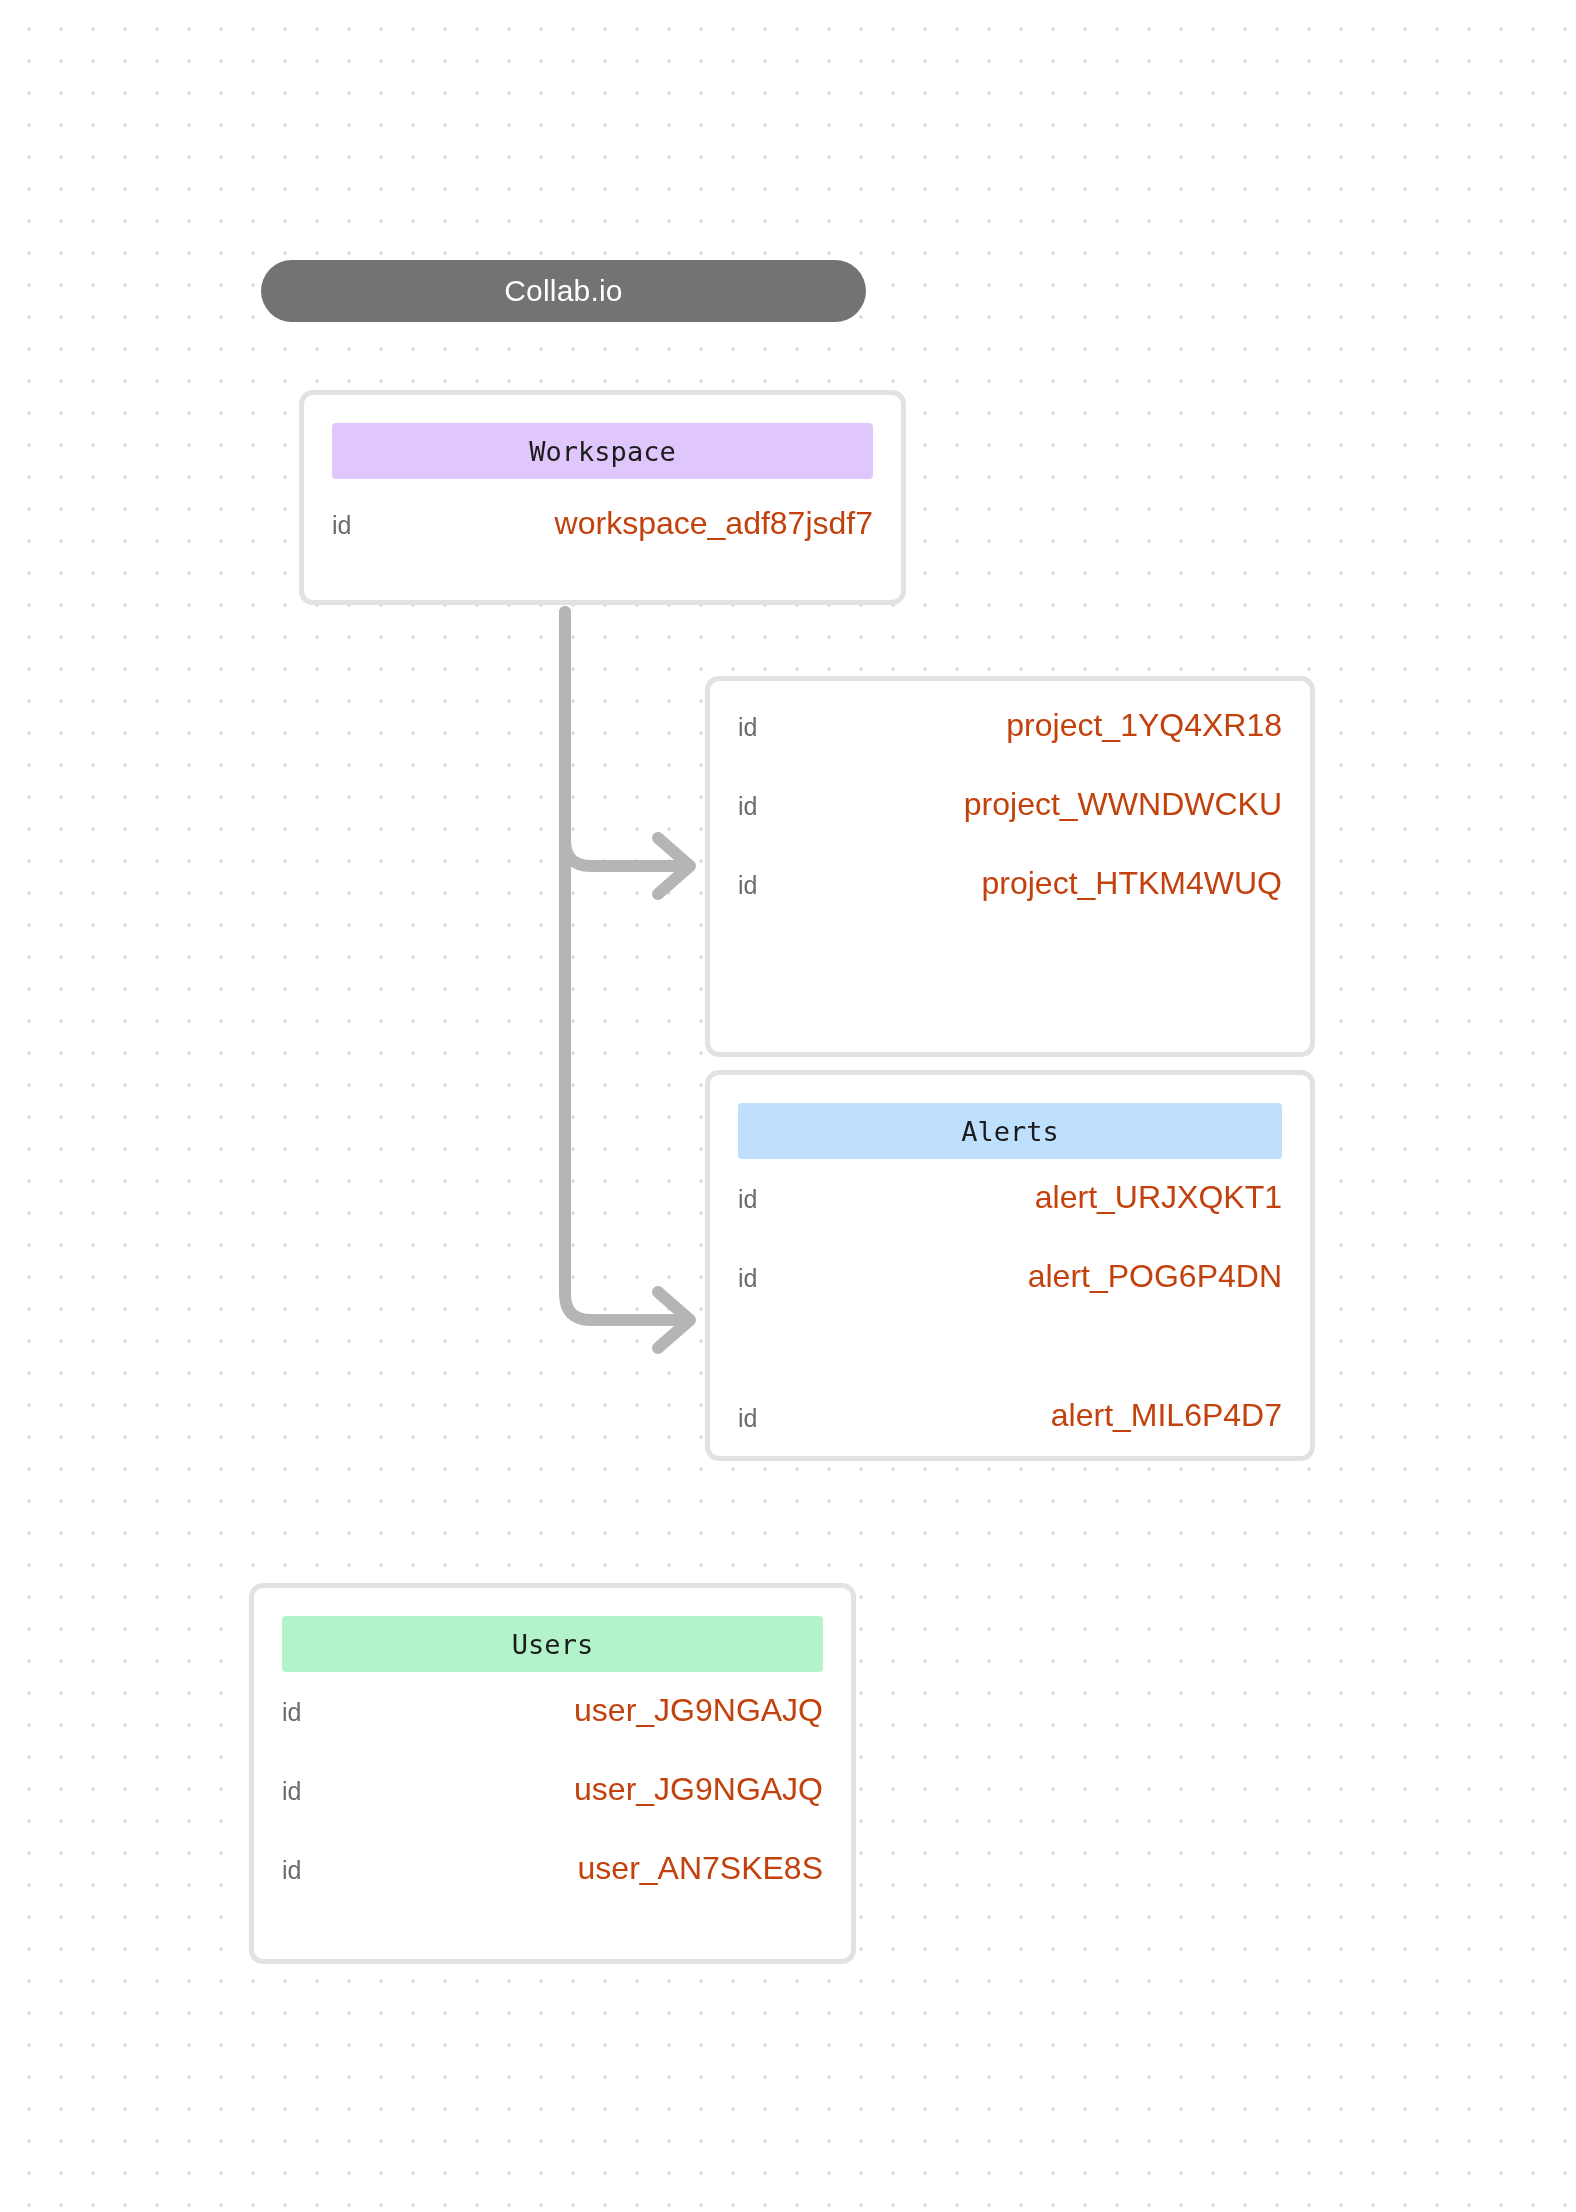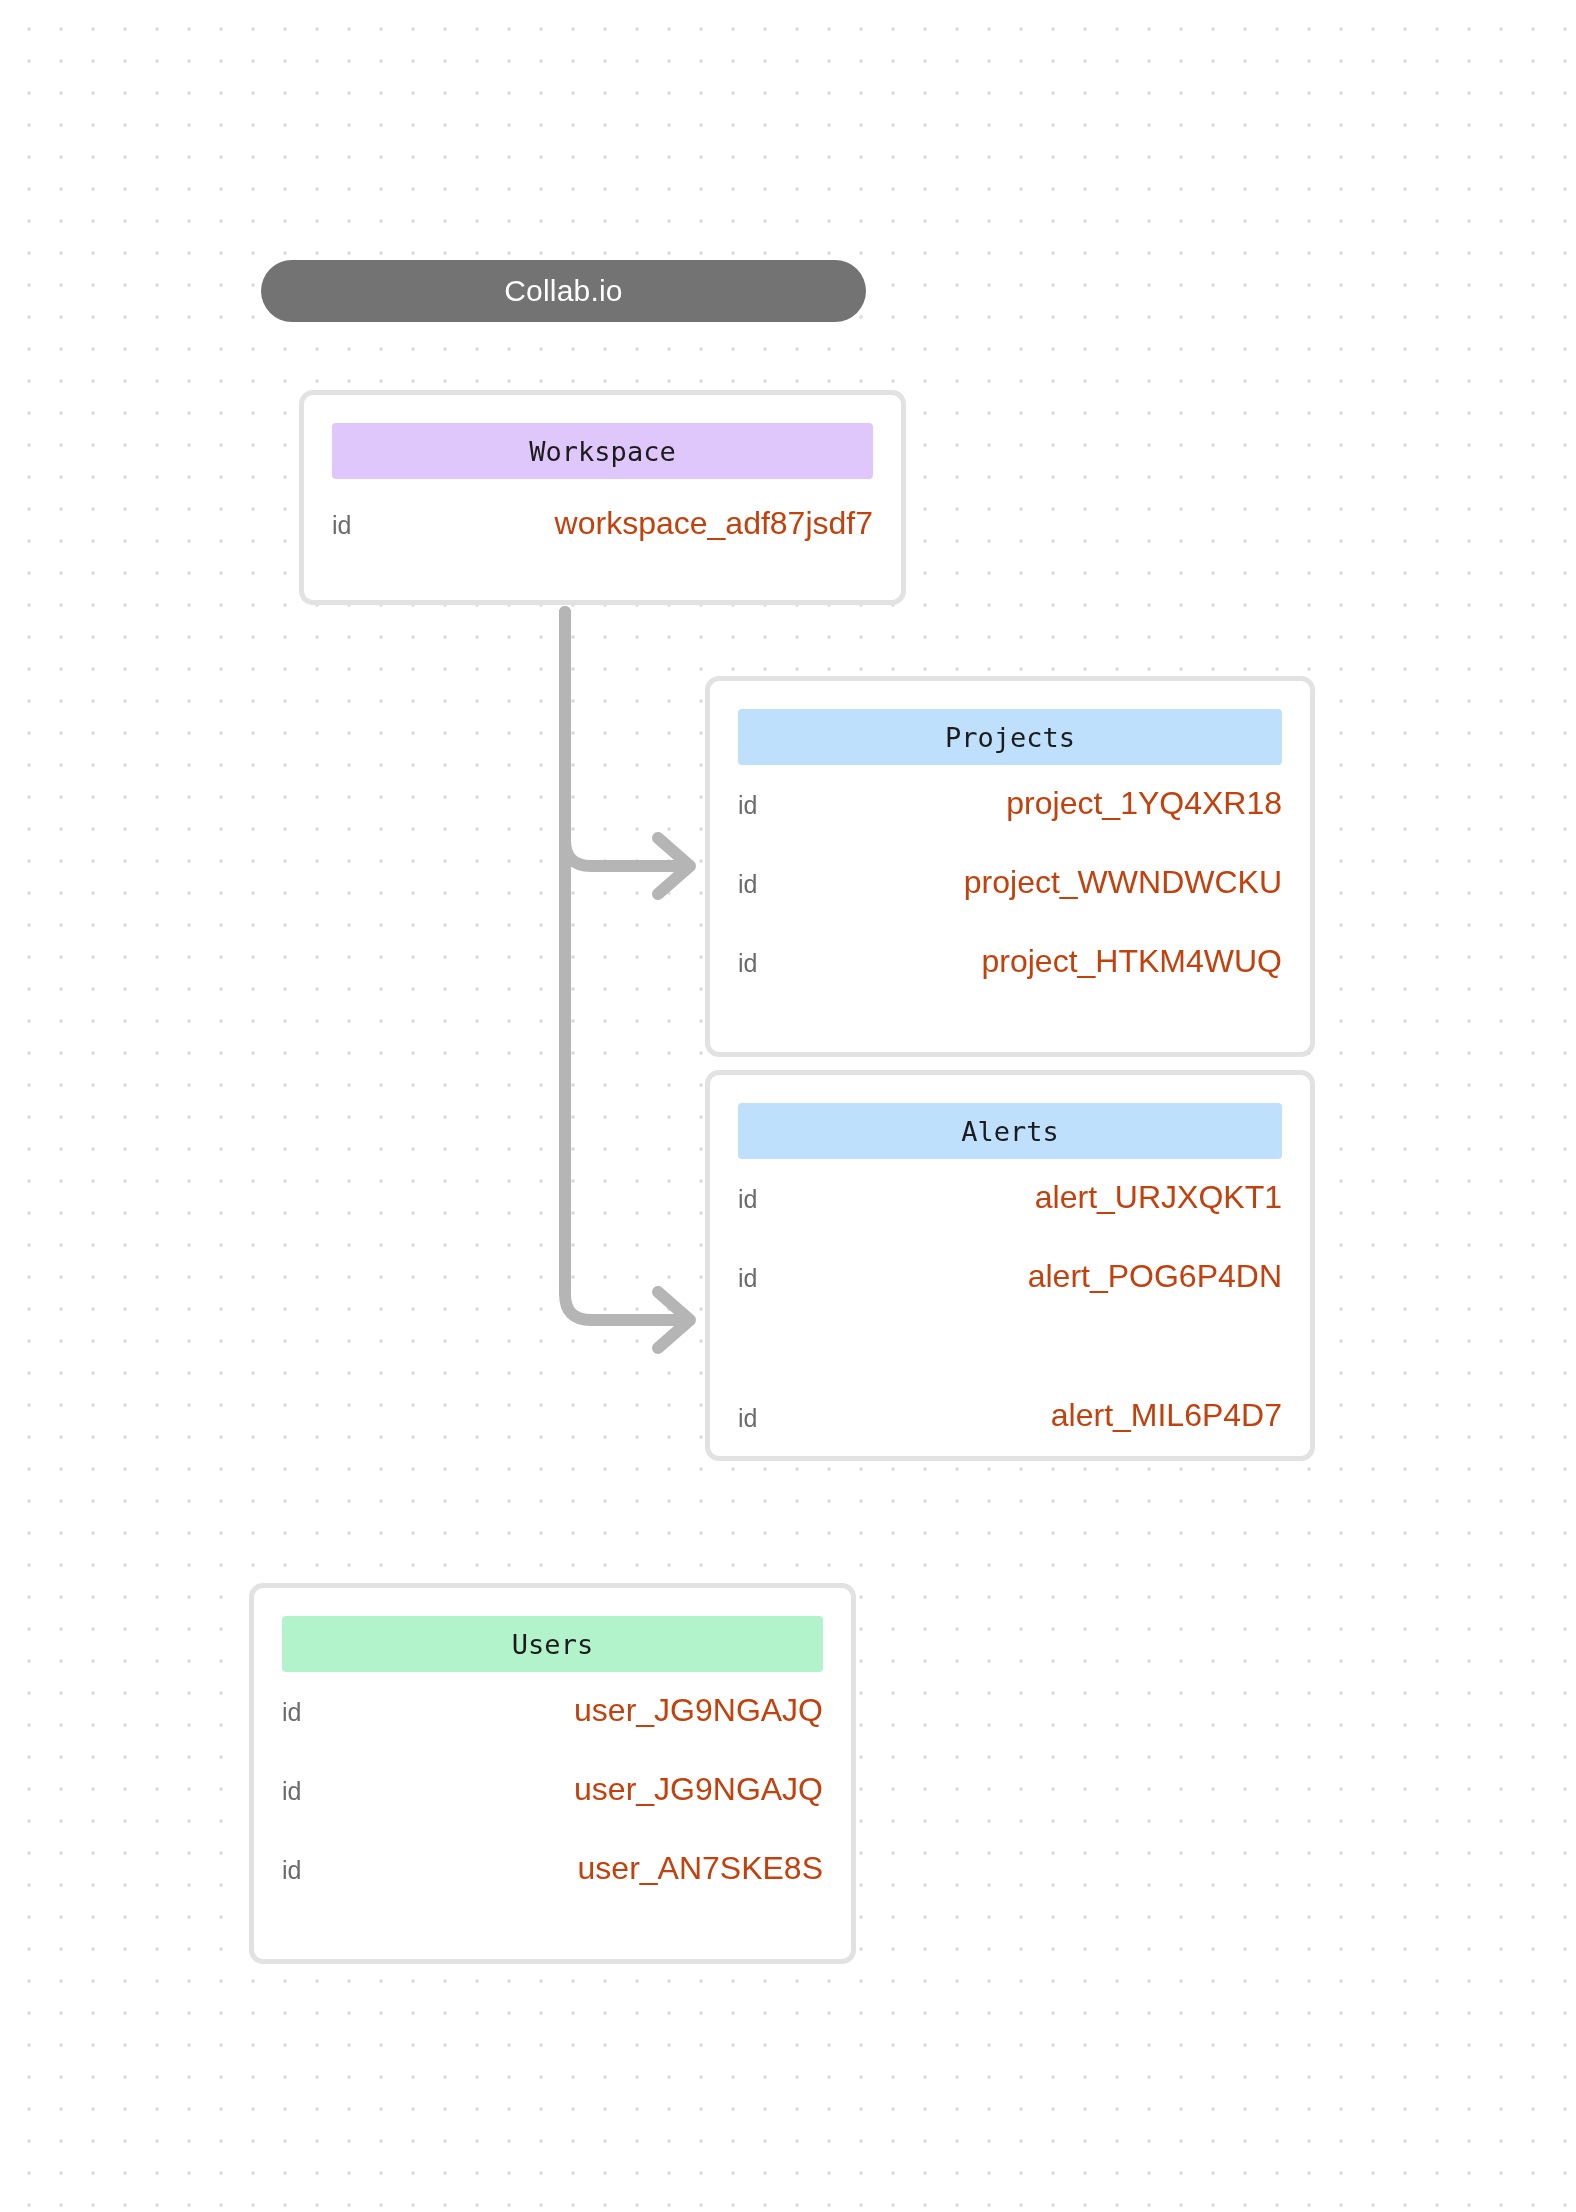--- a/index.html
+++ b/index.html
@@ -126,23 +126,20 @@
     <div class="card-header" style="background: rgb(223, 199, 251);">
       <span class="header-text">Workspace</span>
     </div>
     <div class="row">
       <span class="field">id</span>
       <span class="value">workspace_adf87jsdf7</span>
     </div>
   </div>
 
   <div class="card" id="card-projects">
-    <div class="card-header" style="background: rgb(191, 224, 253);">
-      <span class="header-text">Projects</span>
-    </div>
     <div class="row">
       <span class="field">id</span>
       <span class="value">project_1YQ4XR18</span>
     </div>
     <div class="row">
       <span class="field">id</span>
       <span class="value">project_WWNDWCKU</span>
     </div>
     <div class="row">
       <span class="field">id</span>

